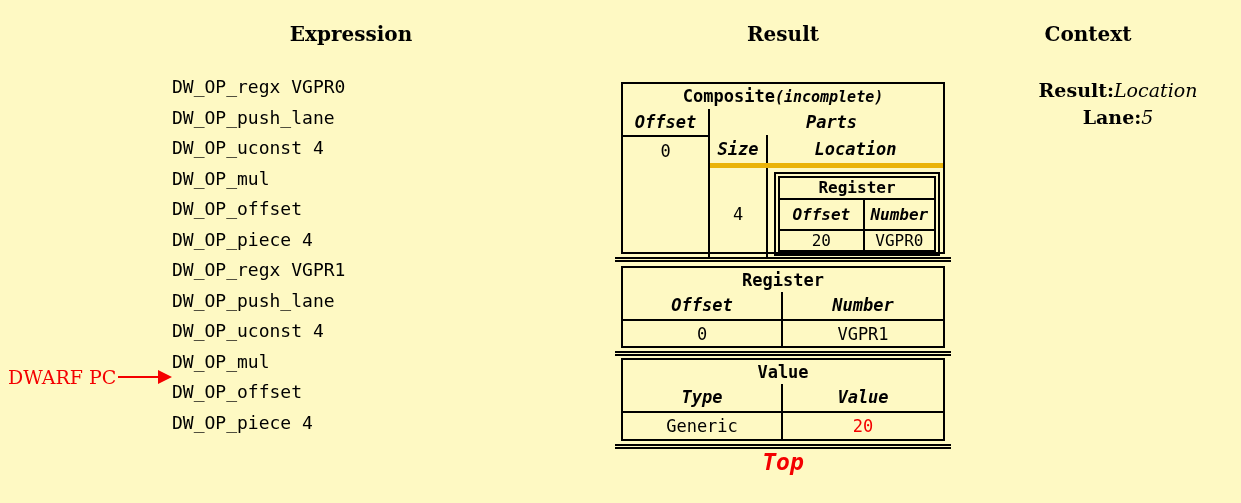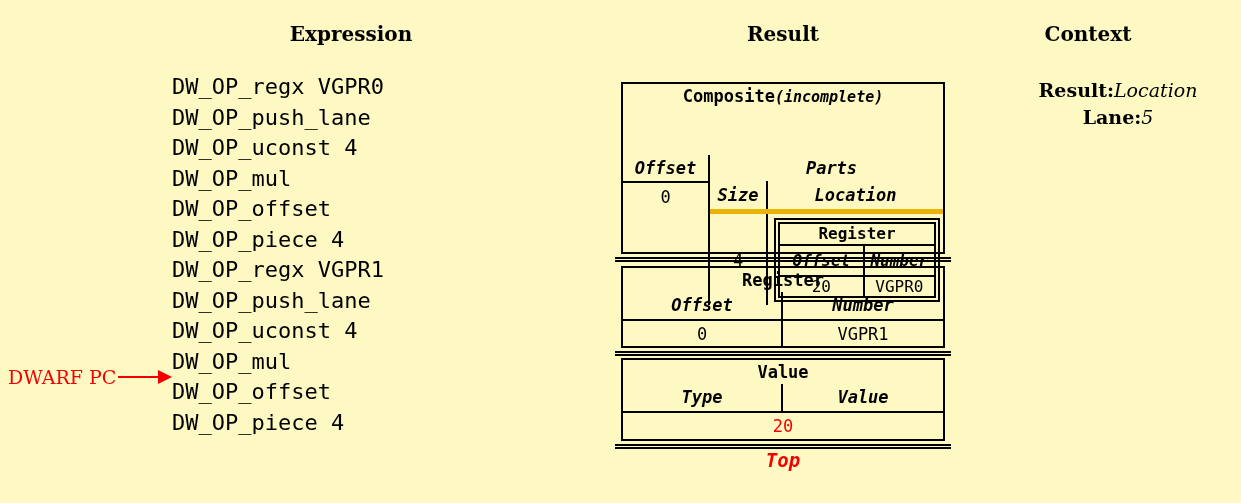--- a/index.html
+++ b/index.html
@@ -8,34 +8,34 @@
     background:#fef9c3; overflow:hidden;
     font-family:"DejaVu Sans Mono", monospace; color:#000;
   }
   
   .col-header {
     position:absolute; width:240px; text-align:center;
     font-family:"DejaVu Serif", serif; font-weight:bold; font-size:20px;
   }
   
   #expr-list { position:absolute; left:172px; top:72px; }
-  .expr-row { height:30.5px; line-height:30.5px; font-size:22px; white-space:pre; }
+  .expr-row { height:30.5px; line-height:30.5px; font-size:18px; white-space:pre; }
   
   #pc-marker { position:absolute; left:8px; top:366px; height:22px; display:flex; align-items:center; color:#f40000; }
   #pc-marker .pc-label { font-family:"DejaVu Serif", serif; font-size:19px;text-align:center; }
   #pc-marker .pc-line { width:40px; height:2px; background:#f40000; margin-left:2px; }
   #pc-marker .pc-head { width:0; height:0; border-left:14px solid #f40000; border-top:7px solid transparent; border-bottom:7px solid transparent; }
   
   .stk-table { position:absolute; left:621px; width:324px; border:2px solid #000; box-sizing:border-box; display:flex; flex-direction:column; }
   .t-title { text-align:center; font-weight:bold; font-size:17px; }
   .t-title-suffix { font-style:italic; font-size:15px; }
   .hdr-it { font-weight:bold; font-style:italic; font-size:17px; }
   .val-txt { font-size:17px; }
   
-  #composite { top:82px; height:172px;gap:46px; }
+  #composite { top:82px; height:172px; }
   #composite .c-title { height:25px; line-height:25px; }
   #composite .c-body { flex:1; display:flex; }
   #composite .c-left { width:85px; border-right:2px solid #000; display:flex; flex-direction:column; }
   #composite .c-left-head { height:26px; line-height:26px; text-align:center; border-bottom:2px solid #000; }
   #composite .c-left-val { height:28px; line-height:28px; text-align:center; }
   #composite .c-right { flex:1; display:flex; flex-direction:column; }
   #composite .parts-title { height:26px; line-height:26px; text-align:center;padding-left:10px; }
   #composite .sl-head { height:28px; line-height:28px; display:flex; border-bottom:5px solid #eab308;align-items:flex-end; }
   #composite .size-col { width:56px; border-right:2px solid #000; text-align:center; }
   #composite .loc-col { flex:1; text-align:center; }
@@ -55,21 +55,21 @@
   #value    { top:358px; height:83px; }
   .tbl-title { height:24px; line-height:24px; text-align:center; font-weight:bold; font-size:17px; }
   .tbl-cols { height:27px; line-height:27px; display:flex; border-bottom:2px solid #000; }
   .tbl-vals { flex:1; display:flex; align-items:center; }
   .half-l { width:50%; border-right:2px solid #000; text-align:center; box-sizing:border-box; }
   .half-r { flex:1; text-align:center; }
   .red { color:#f40000; }
   
   .stk-sep { position:absolute; left:615px; width:336px; height:5px; border-top:2px solid #000; border-bottom:2px solid #000; box-sizing:border-box; }
   #sep1 { top:257px; } #sep2 { top:351px; } #sep3 { top:444px; }
-  #top-label { position:absolute; left:663px; top:449px; width:240px; text-align:center; font-size:19px; font-weight:600; font-style:italic; color:#f40000; }
+  #top-label { position:absolute; left:663px; top:449px; width:240px; text-align:center; font-size:23px; font-weight:600; font-style:italic; color:#f40000; }
   
   #context-rows { position:absolute; left:978px; top:77px; width:280px; font-family:"DejaVu Serif", serif; font-size:19px; }
   .ctx-row { height:27px; line-height:27px; text-align:center; }
   .ctx-label { font-weight:bold; }
   .ctx-value { font-style:italic; }
 </style>
 </head>
 <body>
 
 <div id="canvas">
@@ -152,20 +152,21 @@
 
   <div id="sep2" class="stk-sep"></div>
 
   <div id="value" class="stk-table">
     <div class="tbl-title">Value</div>
     <div class="tbl-cols">
       <div class="half-l hdr-it">Type</div>
       <div class="half-r hdr-it">Value</div>
     </div>
     <div class="tbl-vals">
+      <div class="half-l val-txt" style="align-self:stretch; display:flex; align-items:center; justify-content:center;">Generic</div>
       <div class="half-r val-txt red">20</div>
     </div>
   </div>
 
   <div id="sep3" class="stk-sep"></div>
 
   <div id="top-label">Top</div>
 
   <div id="context-rows">
     <div class="ctx-row">

